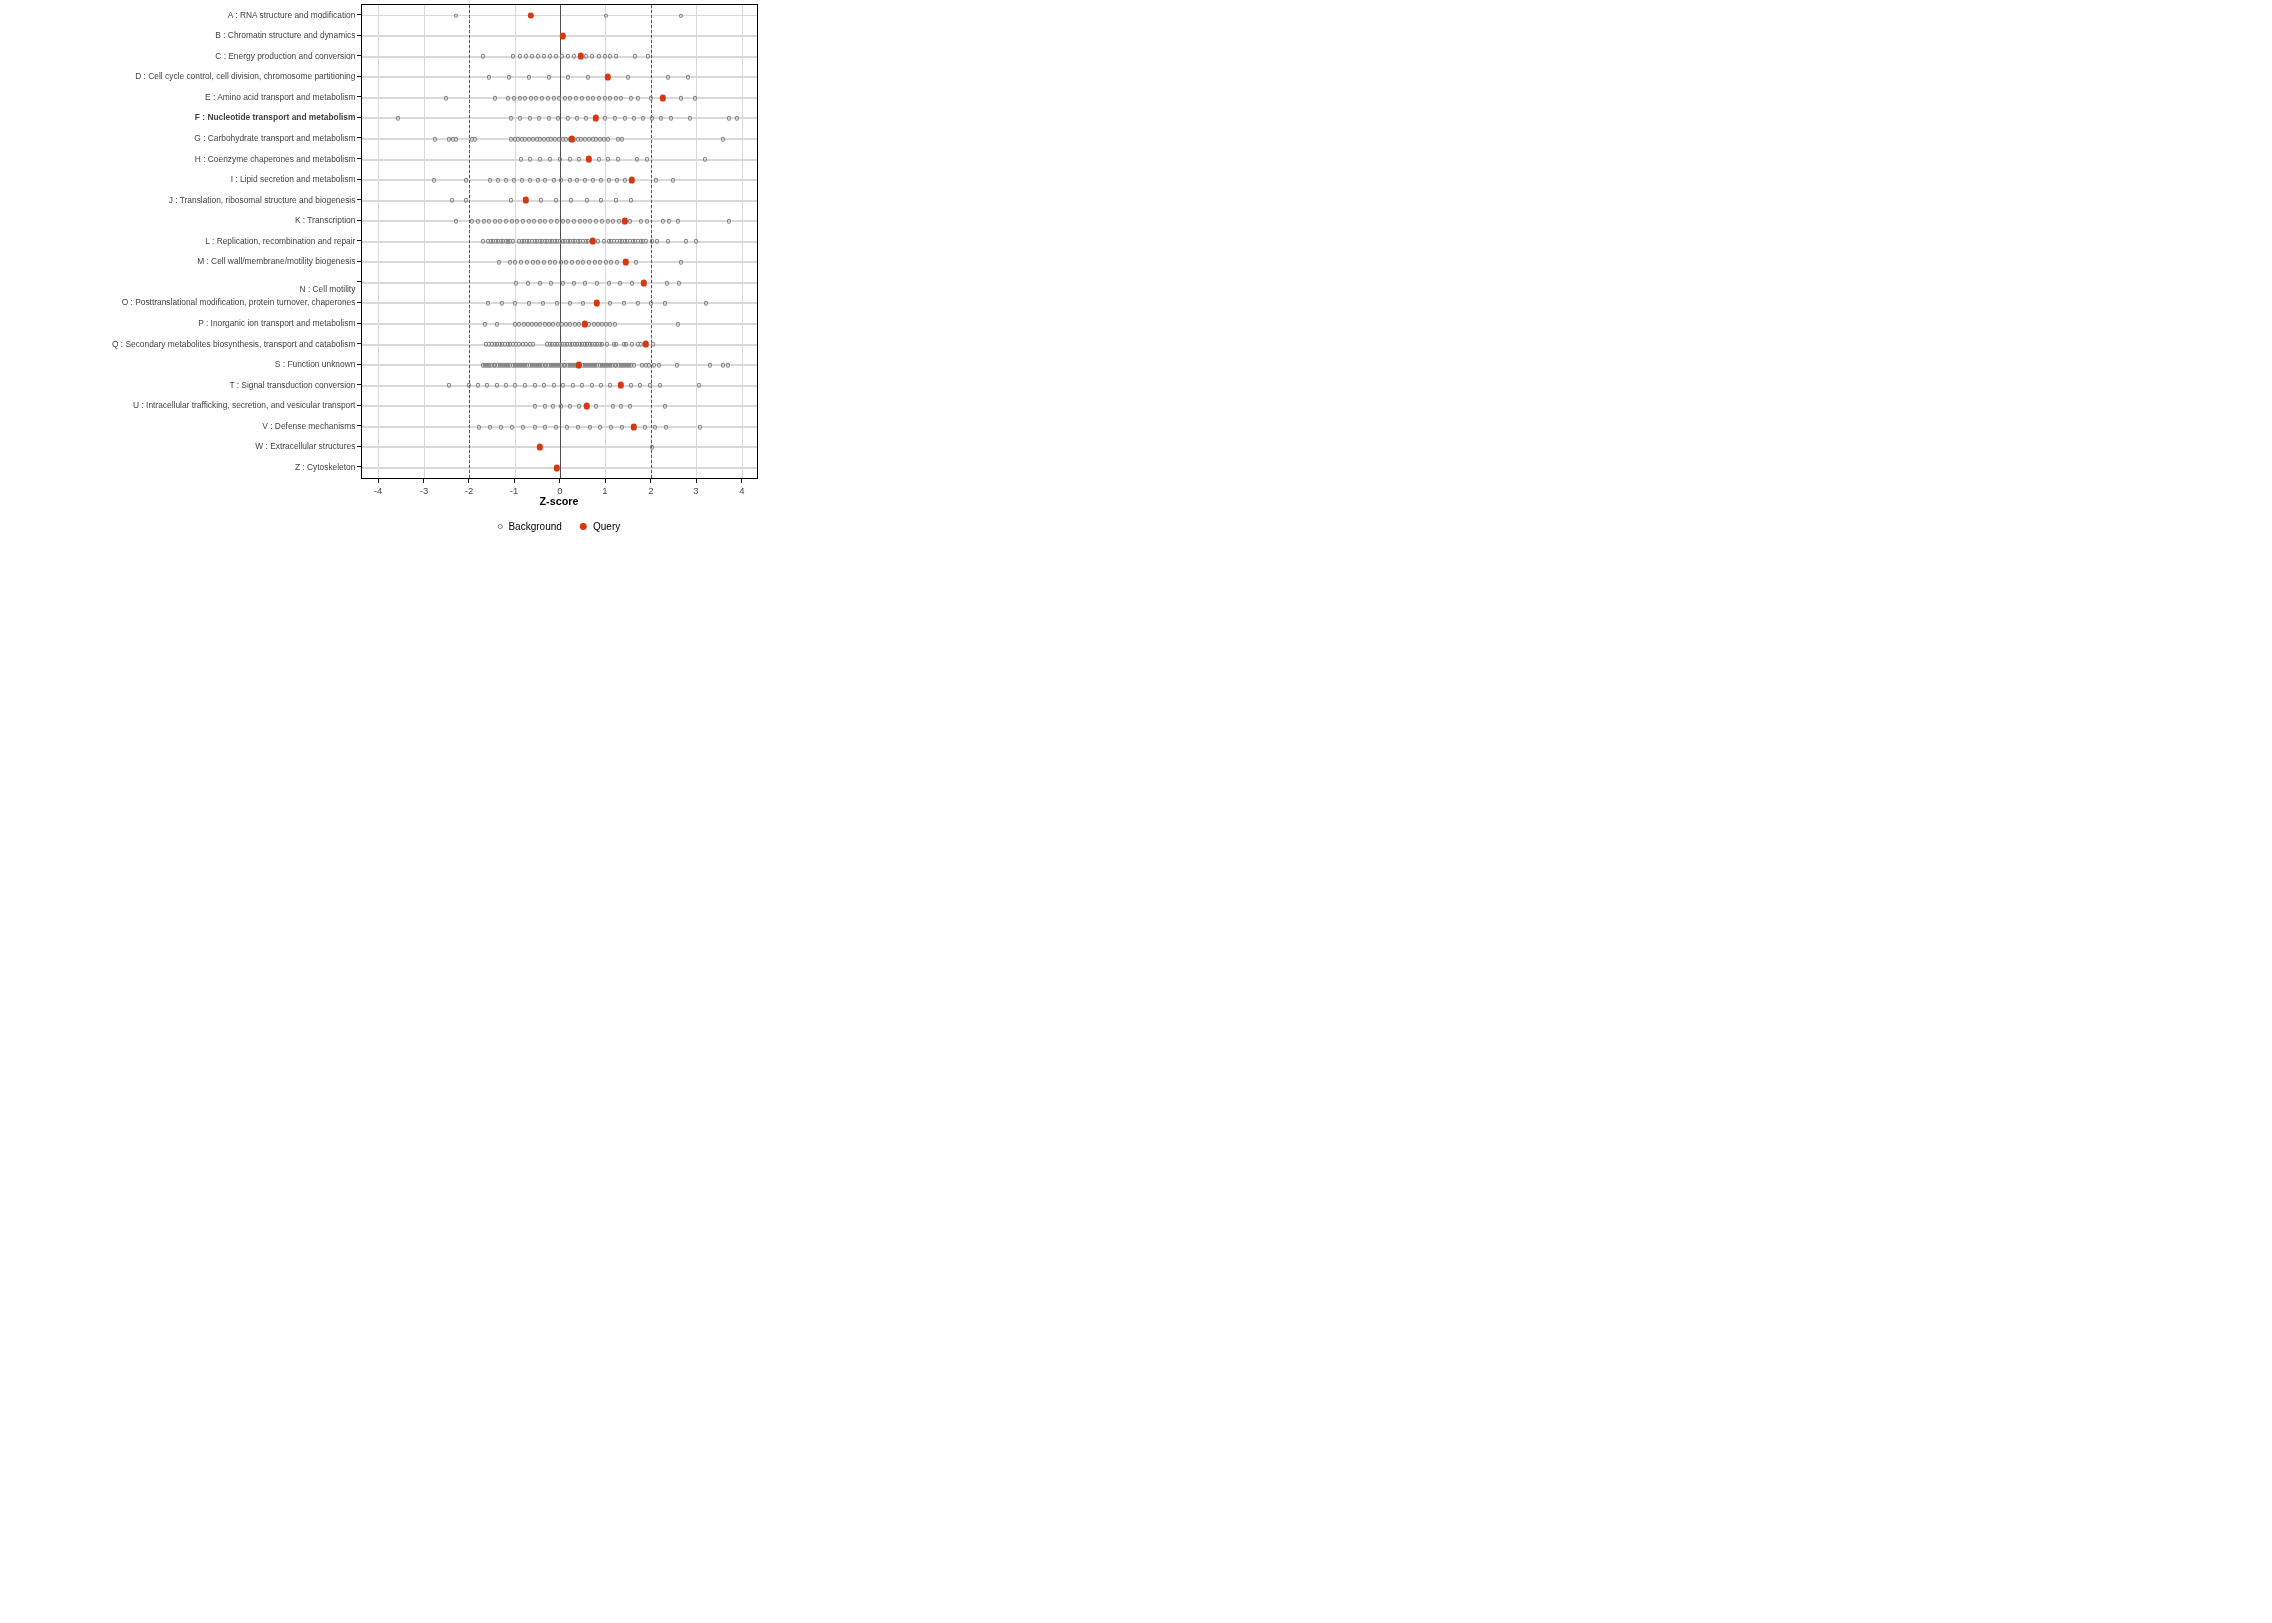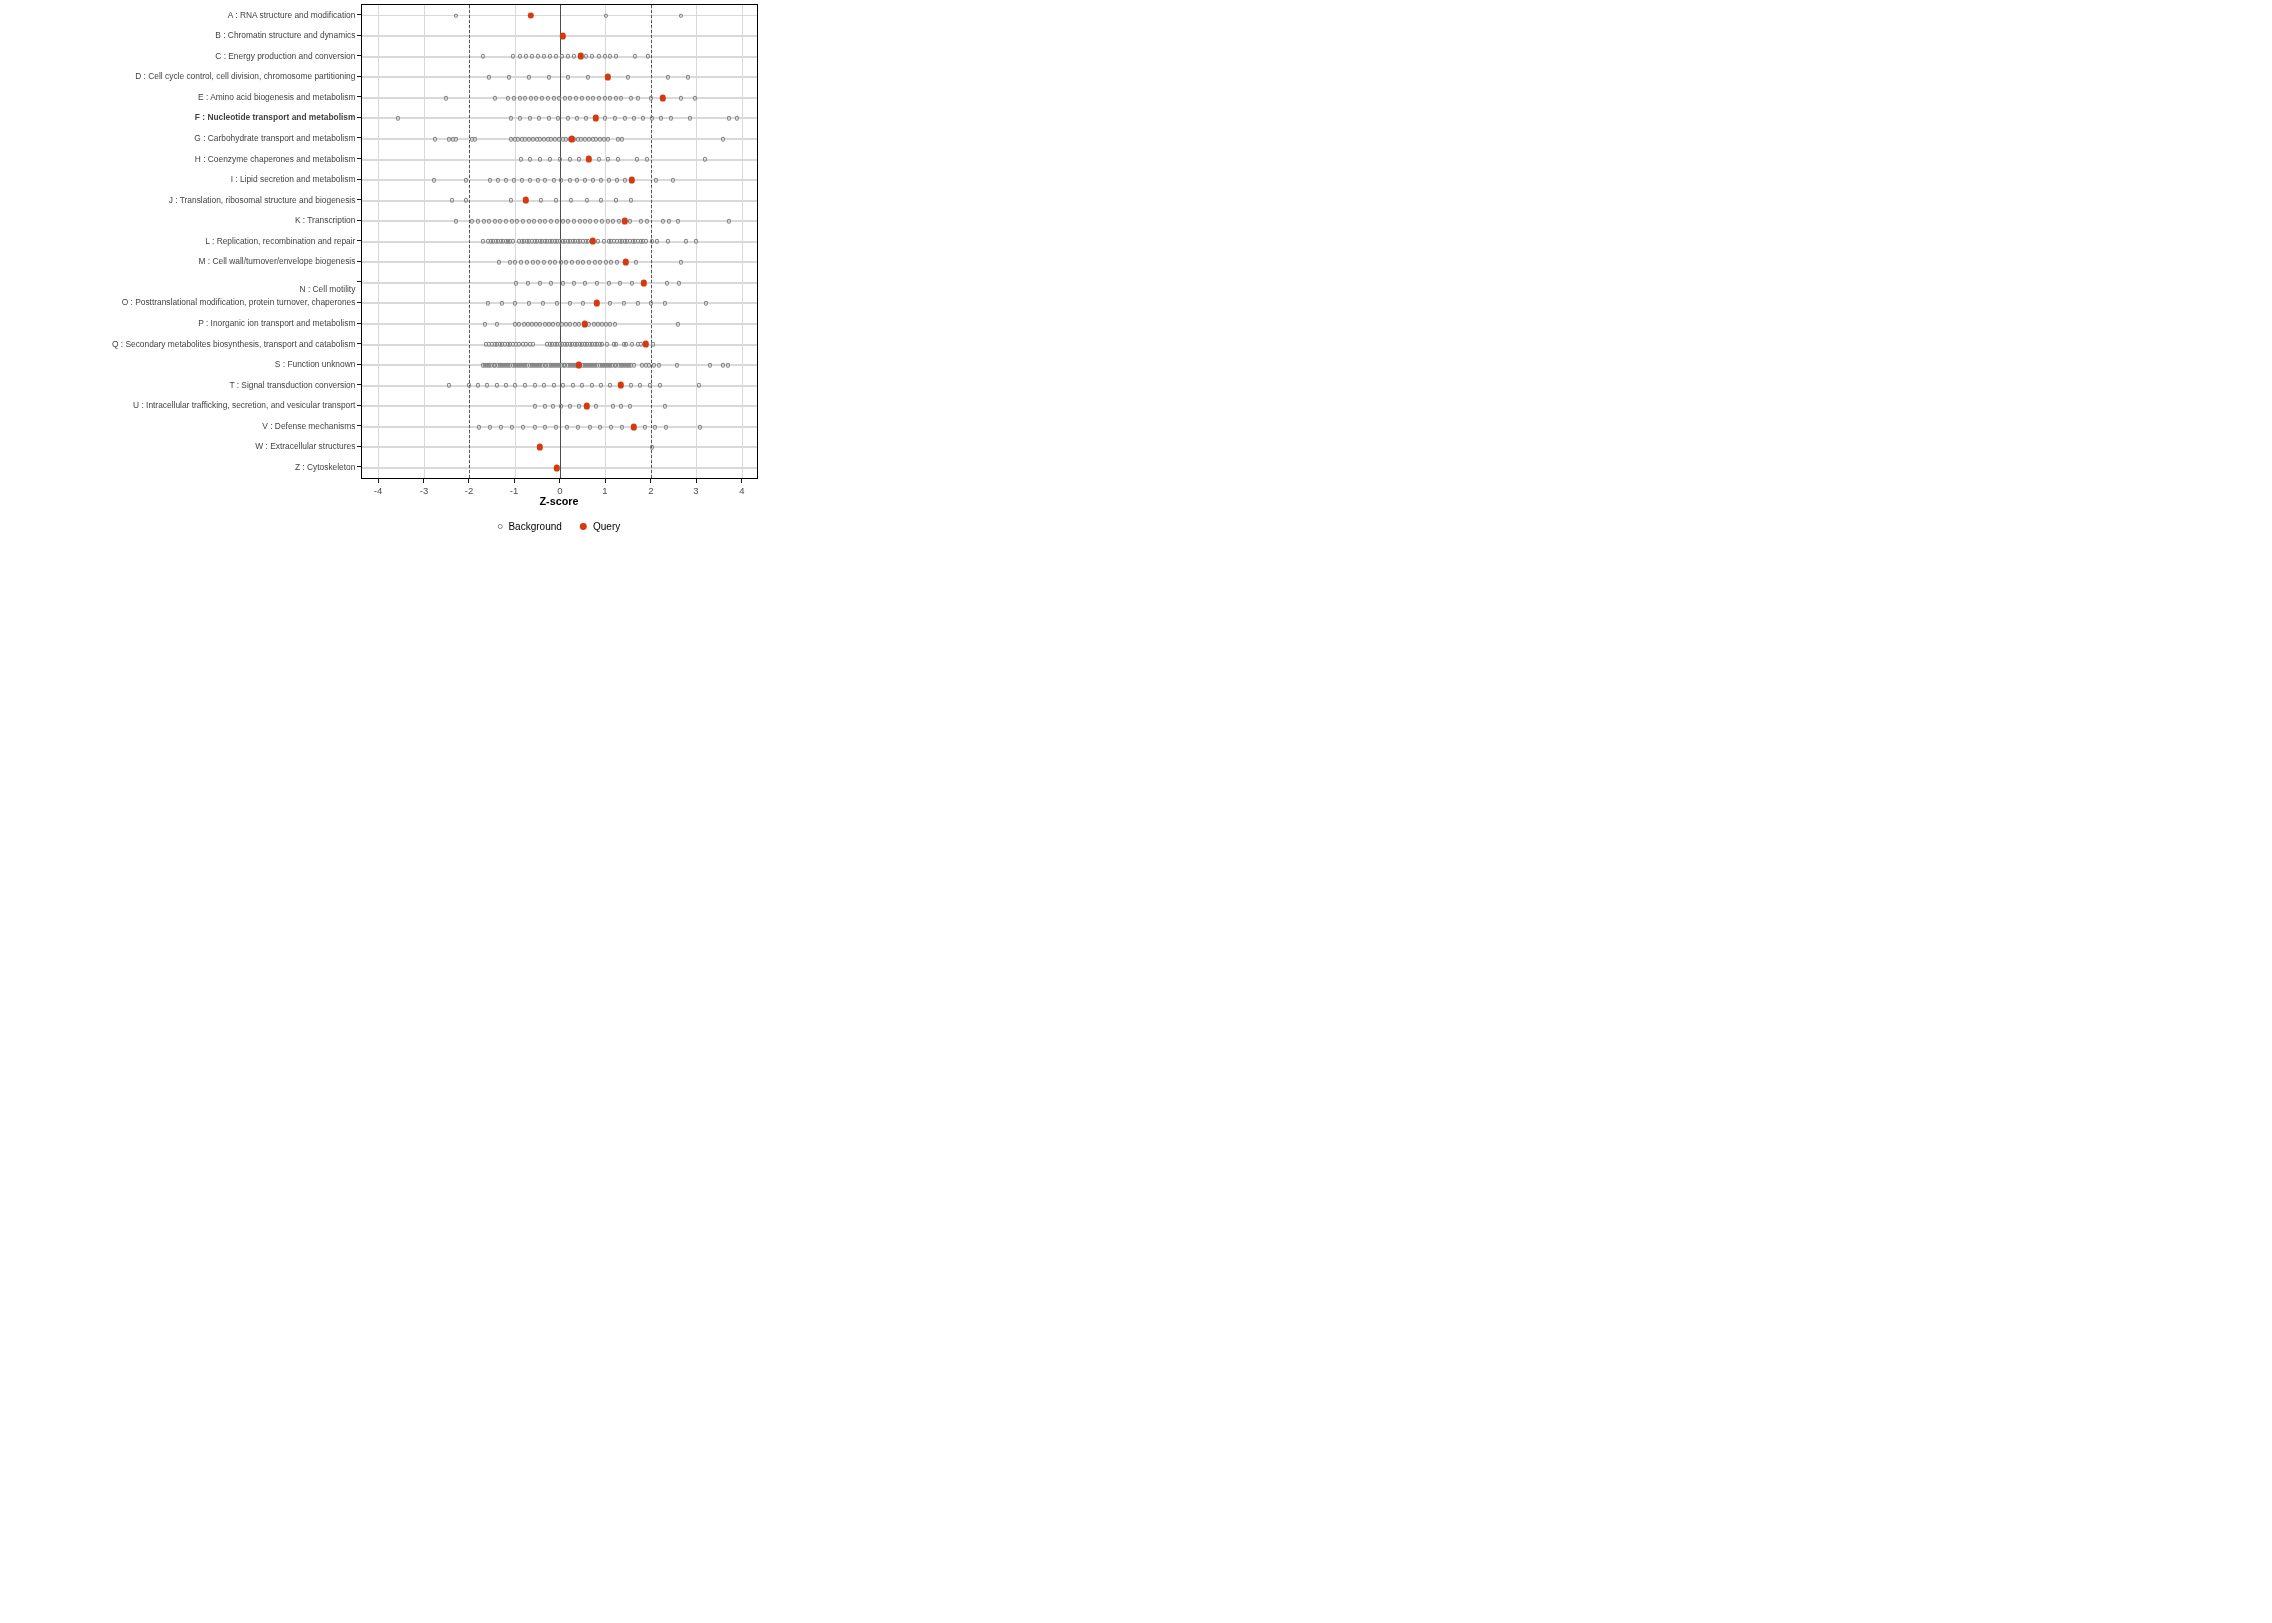--- a/index.html
+++ b/index.html
@@ -606,29 +606,29 @@
       <div class="pt-q" style="left: 272px; top: 422px;"></div>
       <div class="pt-bg" style="left: 290px; top: 442px;"></div>
       <div class="pt-q" style="left: 178px; top: 442px;"></div>
       <div class="pt-q" style="left: 195px; top: 463px;"></div>
     </div>
   <div id="ylabs">
       <div class="ylab" style="top: 14.6px;">A : RNA structure and modification</div>
       <div class="ylab" style="top: 35px;">B : Chromatin structure and dynamics</div>
       <div class="ylab" style="top: 56px;">C : Energy production and conversion</div>
       <div class="ylab" style="top: 76px;">D : Cell cycle control, cell division, chromosome partitioning</div>
-      <div class="ylab" style="top: 97px;">E : Amino acid biogenesis and metabolism</div>
+      <div class="ylab" style="top: 97px;">E : Amino acid transport and metabolism</div>
       <div class="ylab" style="top: 117px; font-weight: bold;">F : Nucleotide transport and metabolism</div>
       <div class="ylab" style="top: 138px;">G : Carbohydrate transport and metabolism</div>
       <div class="ylab" style="top: 159px;">H : Coenzyme chaperones and metabolism</div>
       <div class="ylab" style="top: 179px;">I : Lipid secretion and metabolism</div>
       <div class="ylab" style="top: 200px;">J : Translation, ribosomal structure and biogenesis</div>
       <div class="ylab" style="top: 220px;">K : Transcription</div>
       <div class="ylab" style="top: 241px;">L : Replication, recombination and repair</div>
-      <div class="ylab" style="top: 261px;">M : Cell wall/turnover/envelope biogenesis</div>
+      <div class="ylab" style="top: 261px;">M : Cell wall/membrane/motility biogenesis</div>
       <div class="ylab" style="top: 289px;">N : Cell motility</div>
       <div class="ylab" style="top: 302px;">O : Posttranslational modification, protein turnover, chaperones</div>
       <div class="ylab" style="top: 323px;">P : Inorganic ion transport and metabolism</div>
       <div class="ylab" style="top: 344px;">Q : Secondary metabolites biosynthesis, transport and catabolism</div>
       <div class="ylab" style="top: 364px;">S : Function unknown</div>
       <div class="ylab" style="top: 385px;">T : Signal transduction conversion</div>
       <div class="ylab" style="top: 405px;">U : Intracellular trafficking, secretion, and vesicular transport</div>
       <div class="ylab" style="top: 426px;">V : Defense mechanisms</div>
       <div class="ylab" style="top: 446px;">W : Extracellular structures</div>
       <div class="ylab" style="top: 467px;">Z : Cytoskeleton</div>

